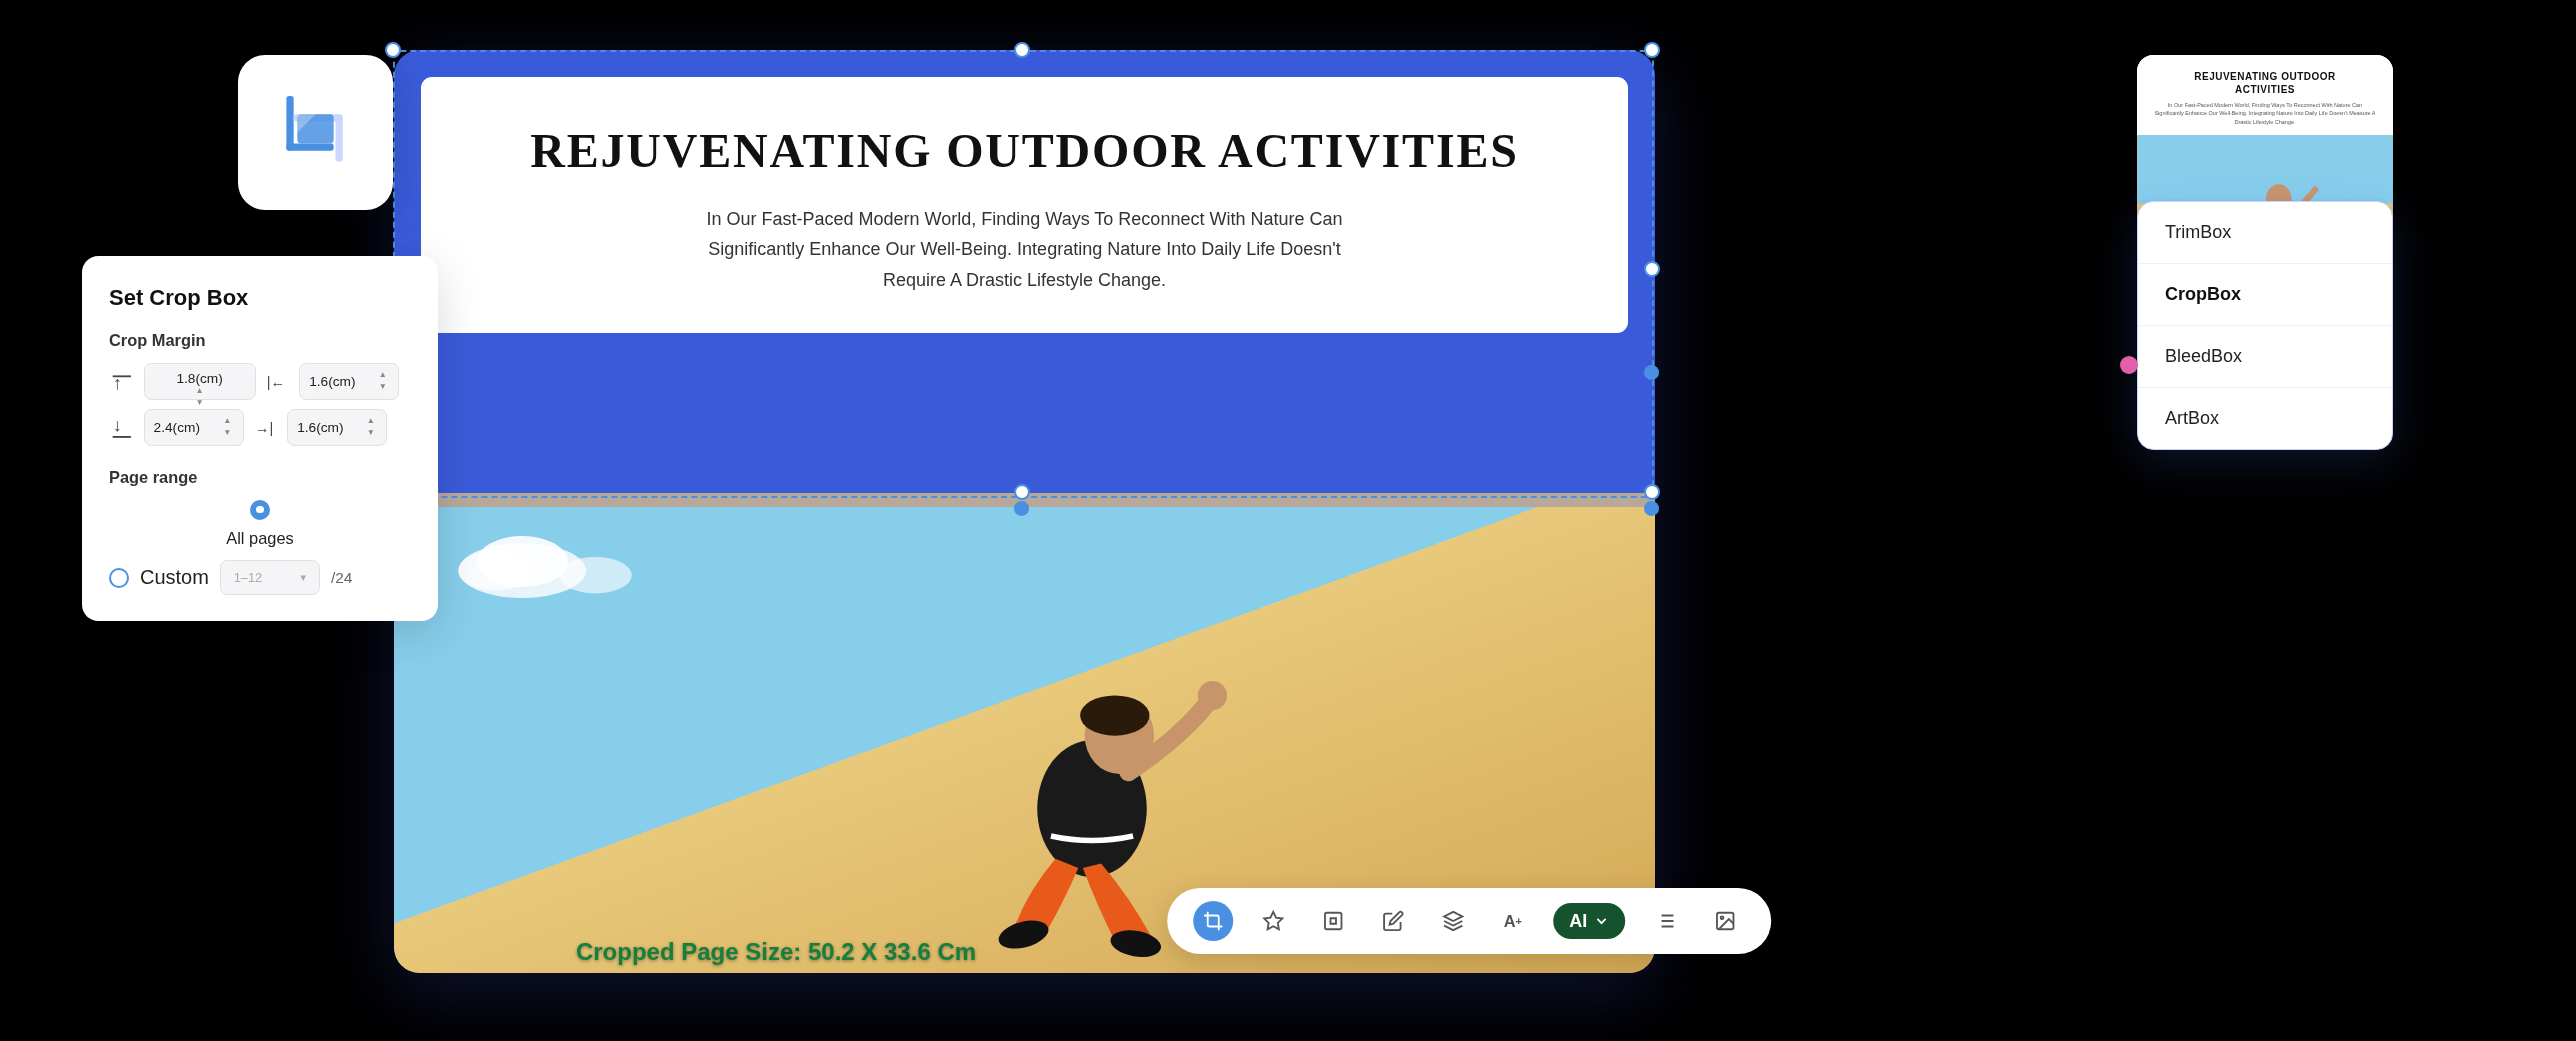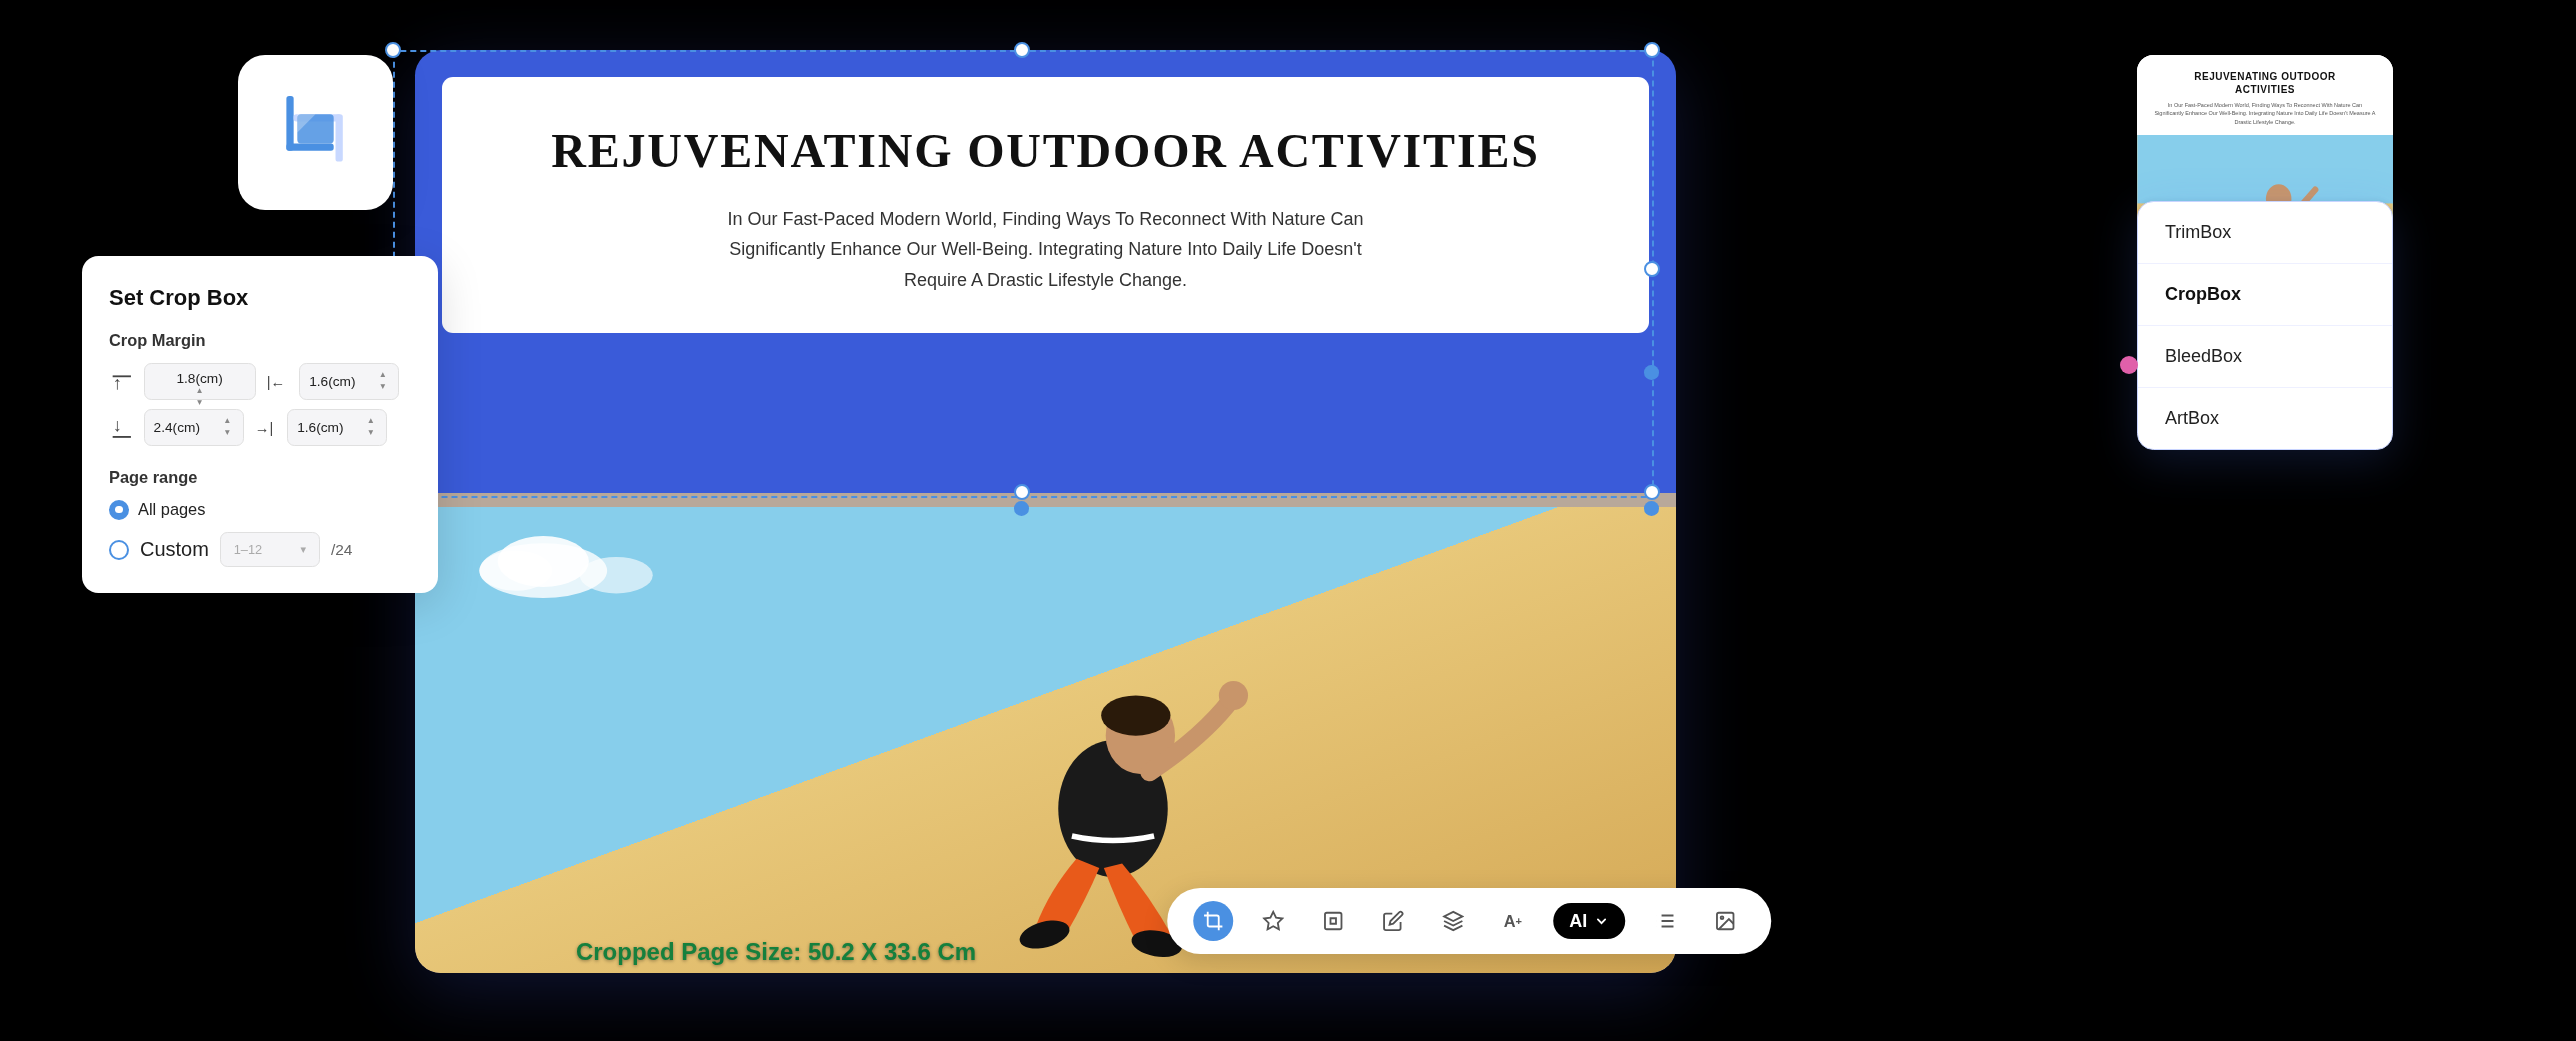--- a/index.html
+++ b/index.html
@@ -38,21 +38,21 @@
     }
     .crop-icon-svg {
       width: 91px;
       height: 91px;
     }
 
     
     .main-preview-card {
       position: absolute;
       top: 50px;
-      left: 415px;
+      left: 394px;
       width: 1261px;
       height: 923px;
       background: linear-gradient(180deg, #3a5bd9 0%, #3a5bd9 48%, #b8a89a 48%, #b8a89a 100%);
       border-radius: 25.6px;
       box-shadow: 0 18px 73px rgba(60,80,200,0.25);
       overflow: hidden;
       z-index: 5;
       display: flex;
       flex-direction: column;
       align-items: center;
@@ -201,20 +201,21 @@
 
     .page-range-section {
       margin-top: 22px;
     }
 
     .radio-row {
       display: flex;
       align-items: center;
       gap: 9px;
       margin-bottom: 12.8px;
+      flex-direction: column;
     }
 
     .radio-circle {
       width: 20px;
       height: 20px;
       border-radius: 50%;
       border: 2.3px solid #4a90e2;
       display: flex;
       align-items: center;
       justify-content: center;
@@ -373,21 +374,21 @@
       color: #555;
       background: transparent;
     }
 
     .toolbar-btn.active-blue {
       background: #4a90e2;
       color: #fff;
     }
 
     .ai-btn {
-      background: #000000;
+      background: #14532d;
       color: #fff;
       border-radius: 46px;
       padding: 7.3px 16.4px;
       display: flex;
       align-items: center;
       gap: 7.3px;
       font-size: 16.4px;
       font-weight: 700;
       cursor: pointer;
     }

